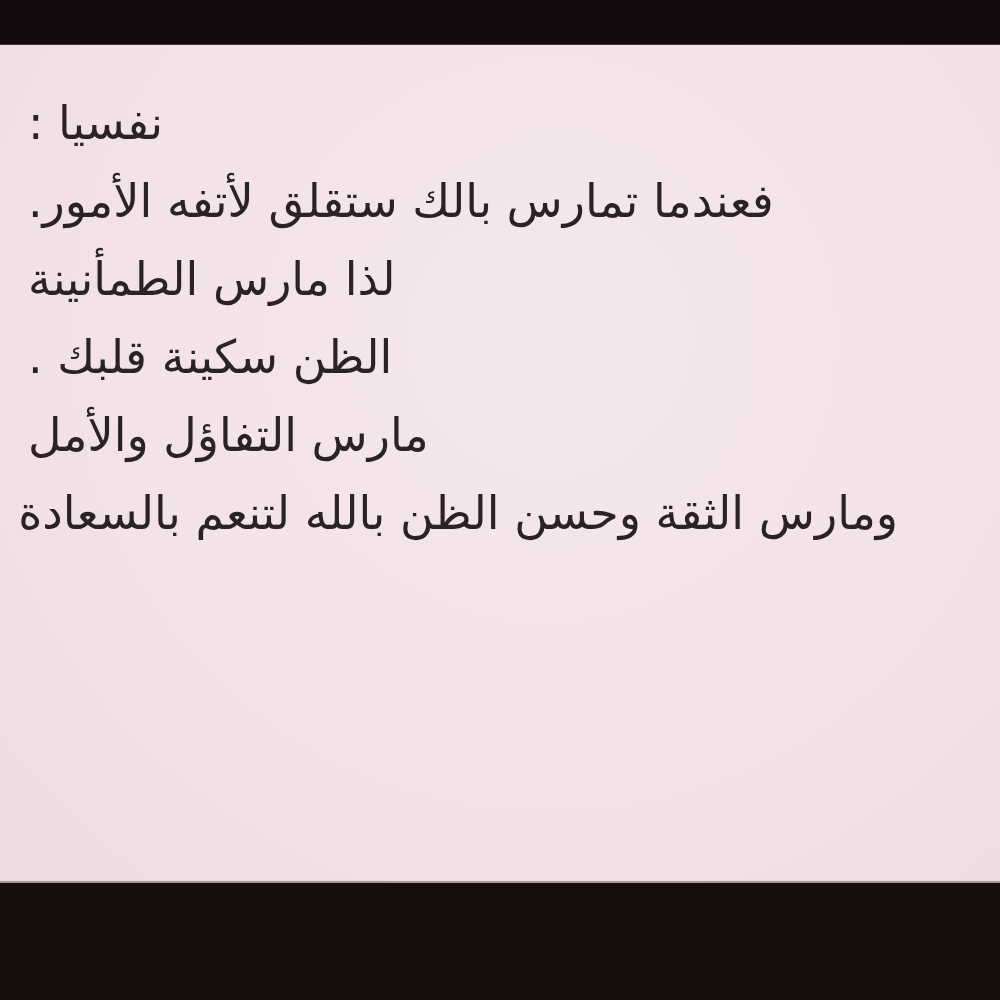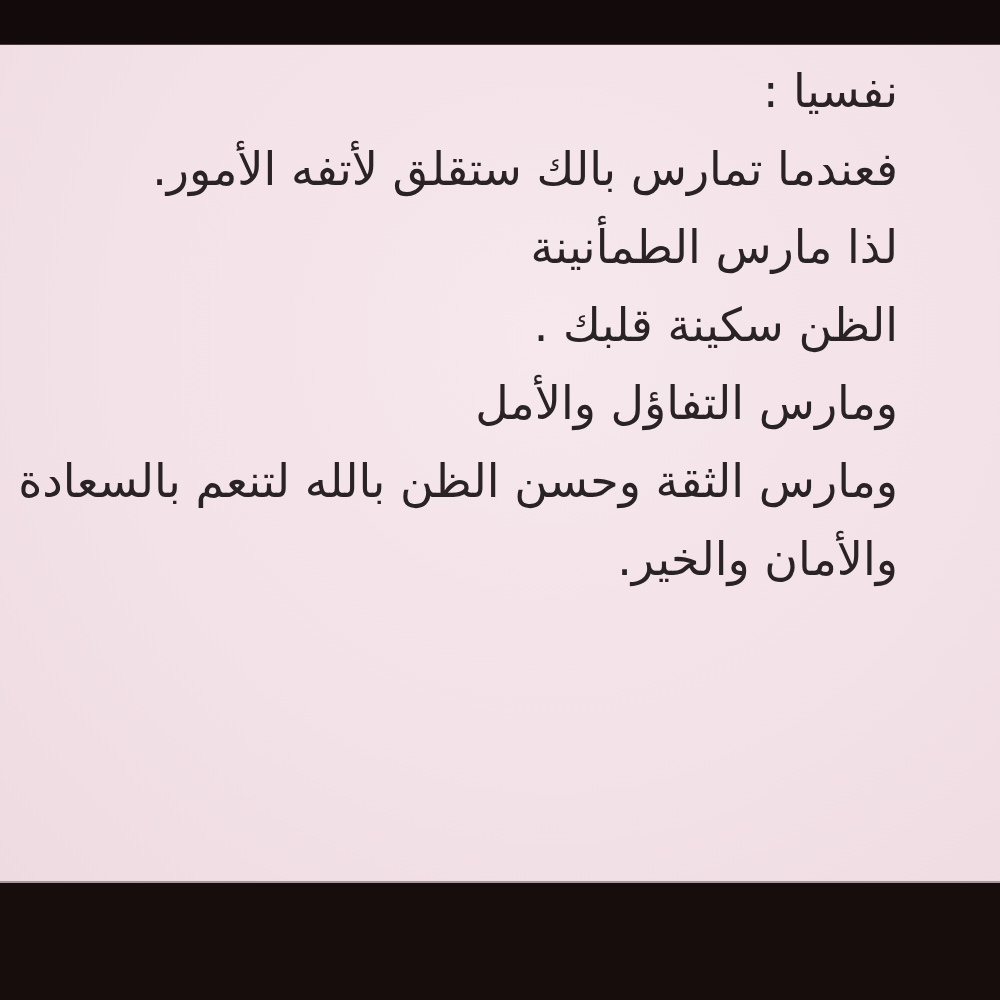--- a/index.html
+++ b/index.html
@@ -33,25 +33,25 @@
   }
   .band-bottom {
     position: absolute;
     bottom: 0; left: 0; right: 0;
     height: 117px;
     background: var(--band_bottom, #180d0d);
     border-top: 2px solid #a9969d;
   }
   .quote {
     position: absolute;
-    top: 52px;
+    top: 84px;
     right: 102px;
     left: 28px;
     direction: rtl;
-    text-align: right;
+    text-align: left;
     color: var(--text, #2a2326);
     font-size: 46px;
     line-height: 78px;
     letter-spacing: 0;
   }
   .quote-line {
     white-space: nowrap;
     height: 78px;
   }
 </style>
@@ -59,18 +59,17 @@
 <body>
 
 <div class="frame">
   <div class="pink-field"></div>
   <div class="band-top"></div>
   <div class="quote" dir="rtl">
       <div class="quote-line">نفسيا :</div>
       <div class="quote-line">فعندما تمارس بالك ستقلق لأتفه الأمور.</div>
       <div class="quote-line">لذا مارس الطمأنينة</div>
       <div class="quote-line">الظن سكينة قلبك .</div>
-      <div class="quote-line">ومارس التفاؤل والأمل</div>
+      <div class="quote-line">مارس التفاؤل والأمل</div>
       <div class="quote-line">ومارس الثقة وحسن الظن بالله لتنعم بالسعادة</div>
-      <div class="quote-line">والأمان والخير.</div>
     </div>
   <div class="band-bottom"></div>
 </div>
 
 </body></html>

